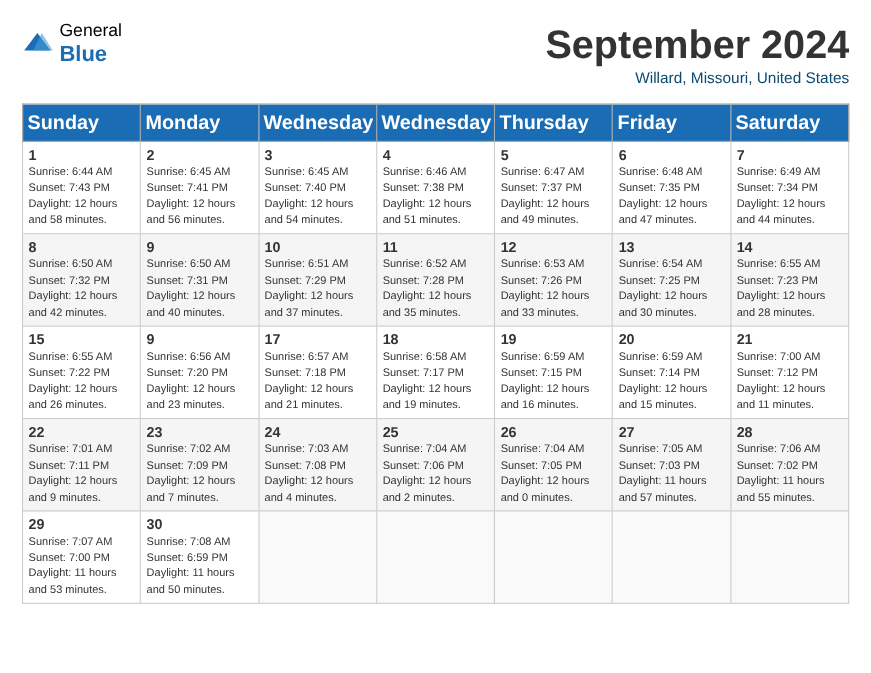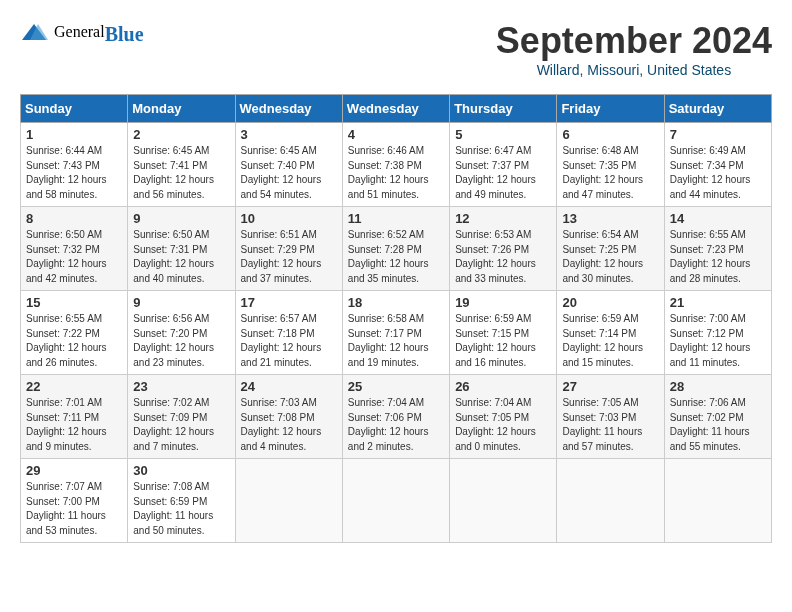--- a/index.html
+++ b/index.html
@@ -16,54 +16,53 @@
       align-items: flex-start;
       margin-bottom: 16px;
     }
     .logo {
       display: flex;
       align-items: center;
       gap: 6px;
     }
     .logo-text {
       display: flex;
-      flex-direction: row;
+      flex-direction: column;
       line-height: 1.1;
-      font-family: Liberation Serif, serif;
     }
     .logo-blue {
       font-size: 20px;
       font-weight: bold;
       color: #1a6db5;
     }
     .logo-icon {
       width: 28px;
       height: 28px;
     }
     .title-block {
-      text-align: center;
+      text-align: right;
     }
     .month-title {
       font-size: 36px;
       font-weight: bold;
       color: #333;
     }
     .location {
       font-size: 14px;
       color: #0c4a6e;
     }
     .calendar {
       width: 100%;
       border-collapse: collapse;
       table-layout: fixed;
     }
     .calendar th {
       background-color: #1a6db5;
       color: #fff;
-      font-size: 13px;
+      font-size: 18px;
       font-weight: bold;
       padding: 6px 4px;
       text-align: left;
       border: 1px solid #aaa;
     }
     .calendar td {
       vertical-align: top;
       padding: 4px 5px;
       font-size: 10.5px;
       color: #333;

